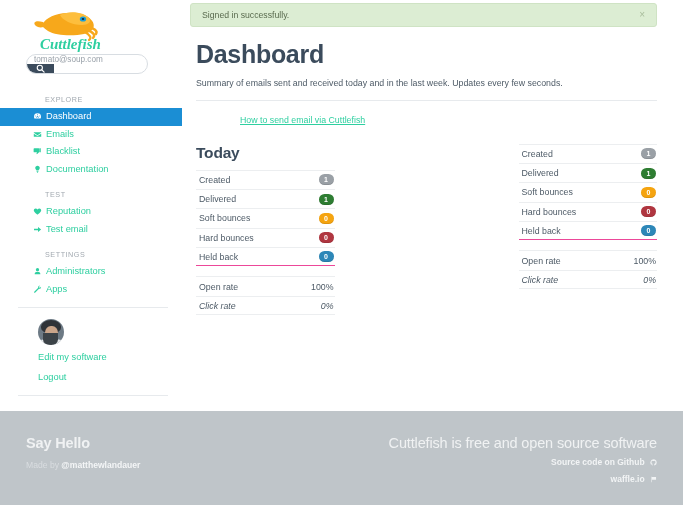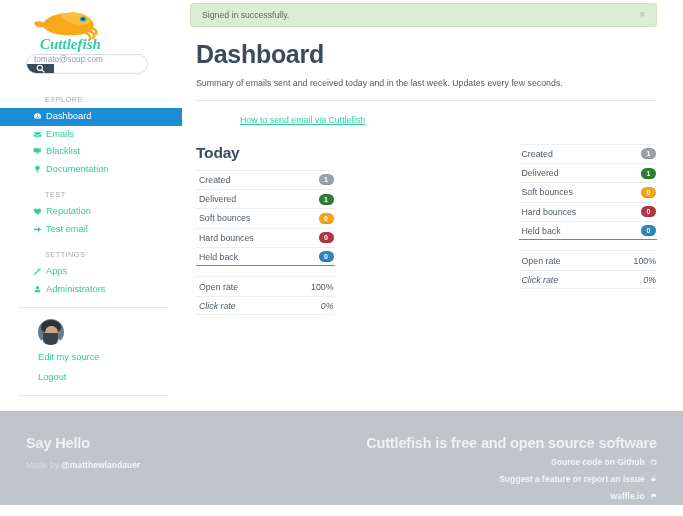--- a/index.html
+++ b/index.html
@@ -302,21 +302,21 @@
   }
   .f-made {
     margin-top: 9px;
     font-size: 8.6px;
     color: #d9dde0;
   }
   .f-made b { color: #f4f6f7; font-weight: bold; }
   .f-right { text-align: right; }
   .f-headline {
     font-size: 14.5px;
-    font-weight: bold;
+    font-weight: normal;
     color: #f0f2f3;
     letter-spacing: -.15px;
   }
   .f-link {
     display: block;
     margin-top: 6px;
     font-size: 8.5px;
     font-weight: bold;
     color: #f2f4f5;
     text-decoration: none;
@@ -419,46 +419,46 @@
         </svg>
       </span>
       <span class="nav-label">Test email</span>
     </a>
 
     <div class="nav-section-label nav-sec-settings">SETTINGS</div>
 
     <a class="nav-item">
       <span class="nav-ico">
         <svg width="9" height="9" viewBox="0 0 16 16" fill="currentColor">
-          <path d="M12.6 1.6c-1.5-.5-3 .3-3.4 1.8-.2.6-.1 1.2.1 1.7L2.2 12.2c-.4.4-.4 1 0 1.4.4.4 1 .4 1.4 0l7.1-7.1c.5.2 1.1.3 1.7.1 1.5-.4 2.3-2 1.8-3.4l-1.7 1.7-1.5-.4-.4-1.5 1.6-1.4Z"></path>
-        </svg>
-      </span>
-      <span class="nav-label">Apps</span>
-    </a>
-
-    <a class="nav-item">
-      <span class="nav-ico">
-        <svg width="9" height="9" viewBox="0 0 16 16" fill="currentColor">
           <circle cx="8" cy="4.8" r="2.9"></circle>
           <path d="M8 8.4c-2.8 0-5 1.6-5 3.5v1.2h10v-1.2c0-1.9-2.2-3.5-5-3.5Z"></path>
         </svg>
       </span>
       <span class="nav-label">Administrators</span>
+    </a>
+
+    <a class="nav-item">
+      <span class="nav-ico">
+        <svg width="9" height="9" viewBox="0 0 16 16" fill="currentColor">
+          <path d="M12.6 1.6c-1.5-.5-3 .3-3.4 1.8-.2.6-.1 1.2.1 1.7L2.2 12.2c-.4.4-.4 1 0 1.4.4.4 1 .4 1.4 0l7.1-7.1c.5.2 1.1.3 1.7.1 1.5-.4 2.3-2 1.8-3.4l-1.7 1.7-1.5-.4-.4-1.5 1.6-1.4Z"></path>
+        </svg>
+      </span>
+      <span class="nav-label">Apps</span>
     </a>
 
     <div class="side-divider"></div>
 
     <div class="avatar">
       <div class="av-body"></div>
       <div class="av-hair"></div>
       <div class="av-face"></div>
       <div class="av-beard"></div>
     </div>
 
-    <a class="side-link first">Edit my source</a>
+    <a class="side-link first">Edit my software</a>
     <a class="side-link second">Logout</a>
 
     <div class="side-divider-bottom"></div>
   </div>
 
   <div class="main">
 
     <div class="flash">
       <span class="flash-text">Signed in successfully.</span>
       <button class="flash-close">×</button>
@@ -556,28 +556,20 @@
 
         <a class="f-link">
           <span>Source code on Github</span>
           <span class="f-ico">
             <svg width="7" height="7" viewBox="0 0 16 16" fill="#f2f4f5">
               <path d="M8 .8a7.2 7.2 0 0 0-2.3 14c.36.07.49-.15.49-.34v-1.2c-2 .43-2.43-.97-2.43-.97-.33-.83-.8-1.05-.8-1.05-.66-.45.05-.44.05-.44.73.05 1.11.75 1.11.75.65 1.1 1.7.78 2.12.6.07-.47.25-.79.46-.97-1.6-.18-3.28-.8-3.28-3.56 0-.79.28-1.43.74-1.93-.07-.18-.32-.91.07-1.9 0 0 .6-.19 1.98.74a6.9 6.9 0 0 1 3.6 0c1.38-.93 1.98-.74 1.98-.74.39.99.14 1.72.07 1.9.46.5.74 1.14.74 1.93 0 2.77-1.69 3.38-3.3 3.56.26.22.49.66.49 1.34v1.98c0 .19.13.42.5.34A7.2 7.2 0 0 0 8 .8Z"></path>
             </svg>
           </span>
         </a>
 
-        <a class="f-link">
-          <span>Suggest a feature or report an issue</span>
-          <span class="f-ico">
-            <svg width="7" height="7" viewBox="0 0 16 16" fill="#f2f4f5">
-              <path d="M8 1.2c-1 0-1.8.8-1.8 1.8 0 .3.07.6.2.85h3.2c.13-.25.2-.55.2-.85 0-1-.8-1.8-1.8-1.8Zm-3.3 3.3 1 1.2A4.3 4.3 0 0 0 4.4 7H2.4v1.4h1.9c0 .5.07 1 .2 1.4l-1.6.9.7 1.2 1.5-.85c.65.95 1.7 1.6 2.9 1.6s2.25-.65 2.9-1.6l1.5.85.7-1.2-1.6-.9c.13-.44.2-.92.2-1.4h1.9V7h-2a4.3 4.3 0 0 0-1.3-1.3l1-1.2-.95-.7-1.1 1.3a4 4 0 0 0-2.3 0l-1.1-1.3-.95.7Z"></path>
-            </svg>
-          </span>
-        </a>
 
         <a class="f-link">
           <span>waffle.io</span>
           <span class="f-ico">
             <svg width="7" height="7" viewBox="0 0 16 16" fill="#f2f4f5">
               <path d="M2.4 1.6h1.3v12.8H2.4V1.6Zm2.2.6h9.2v6.4H4.6V2.2Z"></path>
             </svg>
           </span>
         </a>
       </div>

